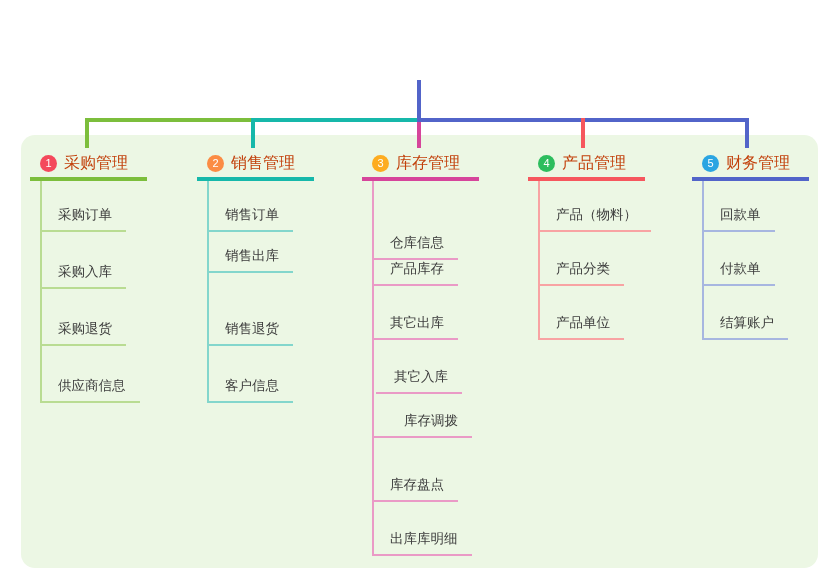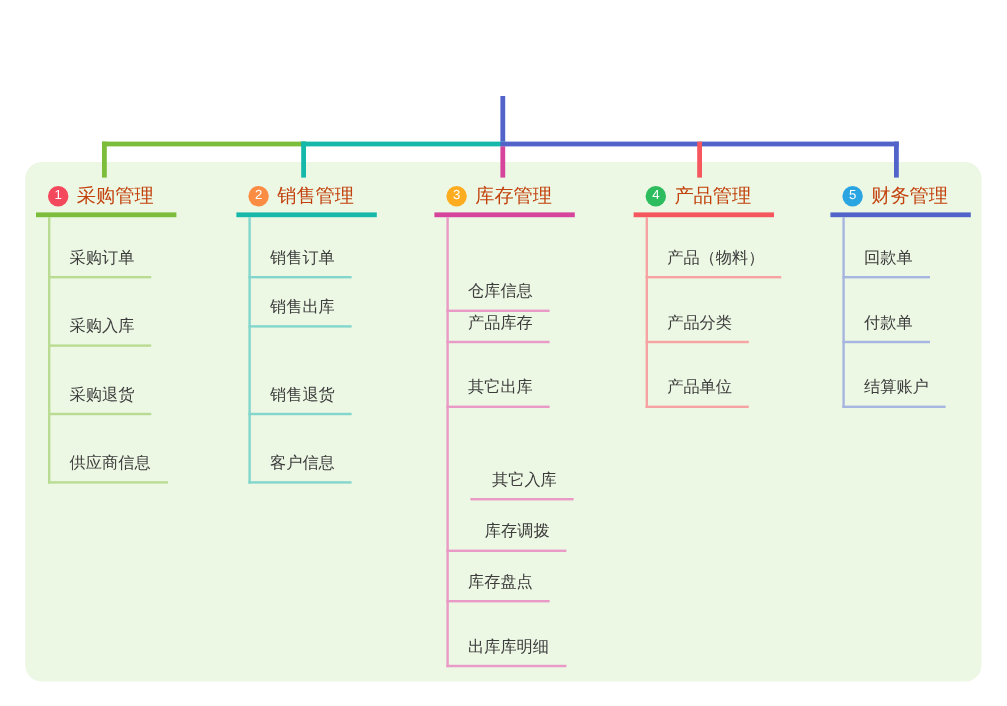--- a/index.html
+++ b/index.html
@@ -59,22 +59,22 @@
       <div class="child-item" style="left: 207px; top: 316px; border-bottom-color: rgb(131, 214, 204);">销售退货</div>
       <div class="child-item" style="left: 207px; top: 373px; border-bottom-color: rgb(131, 214, 204);">客户信息</div>
       <div class="branch-header" style="left: 362px; top: 149px; width: 117px; border-bottom-color: rgb(214, 69, 155);">
         <span class="badge" style="background: rgb(253, 172, 32);">3</span>
         <span class="branch-title">库存管理</span>
       </div>
       <div class="vline" style="left: 372px; top: 181px; height: 375px; background: rgb(234, 154, 198);"></div>
       <div class="child-item" style="left: 372px; top: 202px; border-bottom-color: rgb(234, 154, 198); margin-top: 28px;">仓库信息</div>
       <div class="child-item" style="left: 372px; top: 256px; border-bottom-color: rgb(234, 154, 198);">产品库存</div>
       <div class="child-item" style="left: 372px; top: 310px; border-bottom-color: rgb(234, 154, 198);">其它出库</div>
-      <div class="child-item" style="left: 392px; top: 364px; border-bottom-color: rgb(234, 154, 198); margin-top: 23px;">其它入库</div>
-      <div class="child-item" style="left: 372px; top: 430px; border-bottom-color: rgb(234, 154, 198); padding-left: 32px;">库存调拨</div>
+      <div class="child-item" style="left: 376px; top: 364px; border-bottom-color: rgb(234, 154, 198);">其它入库</div>
+      <div class="child-item" style="left: 372px; top: 408px; border-bottom-color: rgb(234, 154, 198); padding-left: 32px;">库存调拨</div>
       <div class="child-item" style="left: 372px; top: 472px; border-bottom-color: rgb(234, 154, 198);">库存盘点</div>
       <div class="child-item" style="left: 372px; top: 526px; border-bottom-color: rgb(234, 154, 198);">出库库明细</div>
       <div class="branch-header" style="left: 528px; top: 149px; width: 117px; border-bottom-color: rgb(246, 87, 94);">
         <span class="badge" style="background: rgb(45, 189, 94);">4</span>
         <span class="branch-title">产品管理</span>
       </div>
       <div class="vline" style="left: 538px; top: 181px; height: 159px; background: rgb(248, 163, 163);"></div>
       <div class="child-item" style="left: 538px; top: 202px; border-bottom-color: rgb(248, 163, 163);">产品（物料）</div>
       <div class="child-item" style="left: 538px; top: 256px; border-bottom-color: rgb(248, 163, 163); text-align: center;">产品分类</div>
       <div class="child-item" style="left: 538px; top: 310px; border-bottom-color: rgb(248, 163, 163);">产品单位</div>

